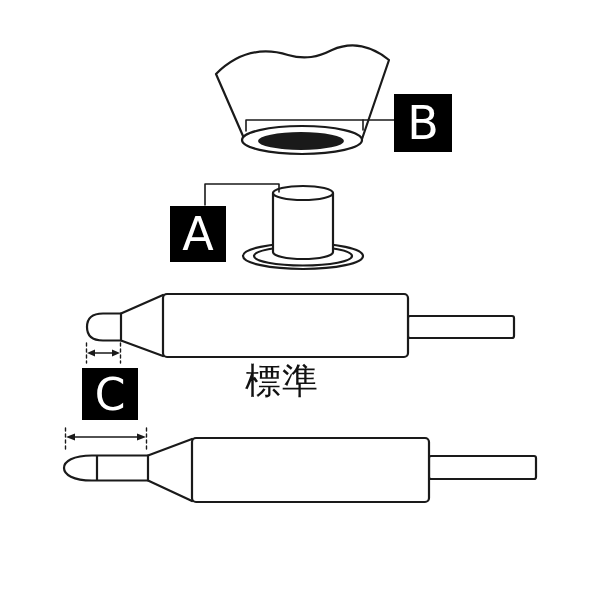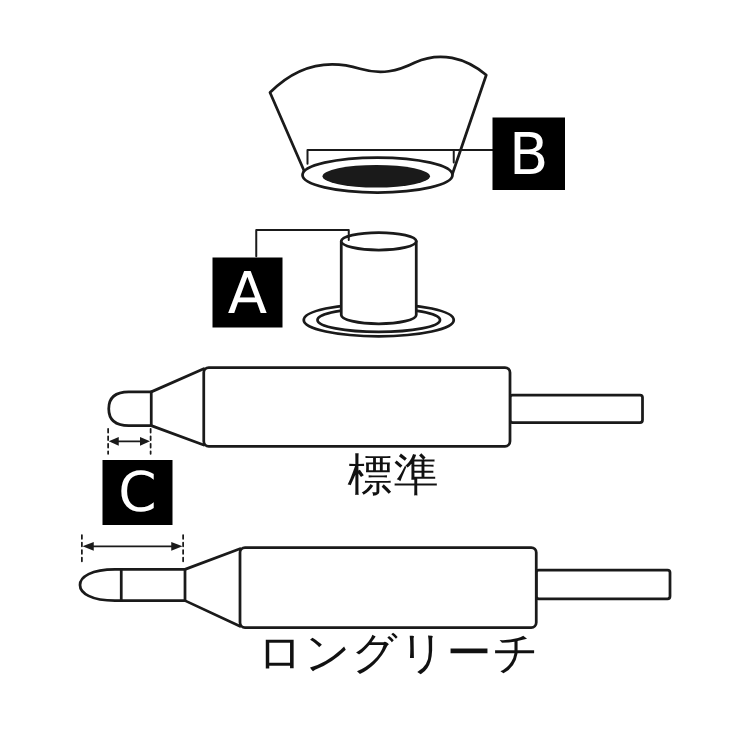--- a/index.html
+++ b/index.html
@@ -30,21 +30,21 @@
     font-size: 46px;
     font-weight: 400;
     user-select: none;
   }
   .badge-a { left: 170px; top: 206px; width: 56px; height: 56px; }
   .badge-b { left: 394px; top: 94px;  width: 58px; height: 58px; }
   .badge-c { left: 82px;  top: 368px; width: 56px; height: 52px; font-size: 44px; }
   .caption {
     position: absolute;
     color: #111111;
-    text-align: right;
+    text-align: center;
     font-size: 36px;
     line-height: 42px;
     font-weight: 400;
     letter-spacing: 1px;
   }
   .caption-standard { left: 212px; top: 360px; width: 140px; }
   .caption-long     { left: 192px; top: 502px; width: 240px; }
 </style>
 </head>
 <body>
@@ -118,15 +118,14 @@
     <span>B</span>
   </div>
   <div class="badge badge-a">
     <span>A</span>
   </div>
   <div class="badge badge-c">
     <span>C</span>
   </div>
 
   <div class="caption caption-standard">標準</div>
-  <div class="caption caption-long">ロングリーチ</div>
 
 </div>
 
 </body></html>

